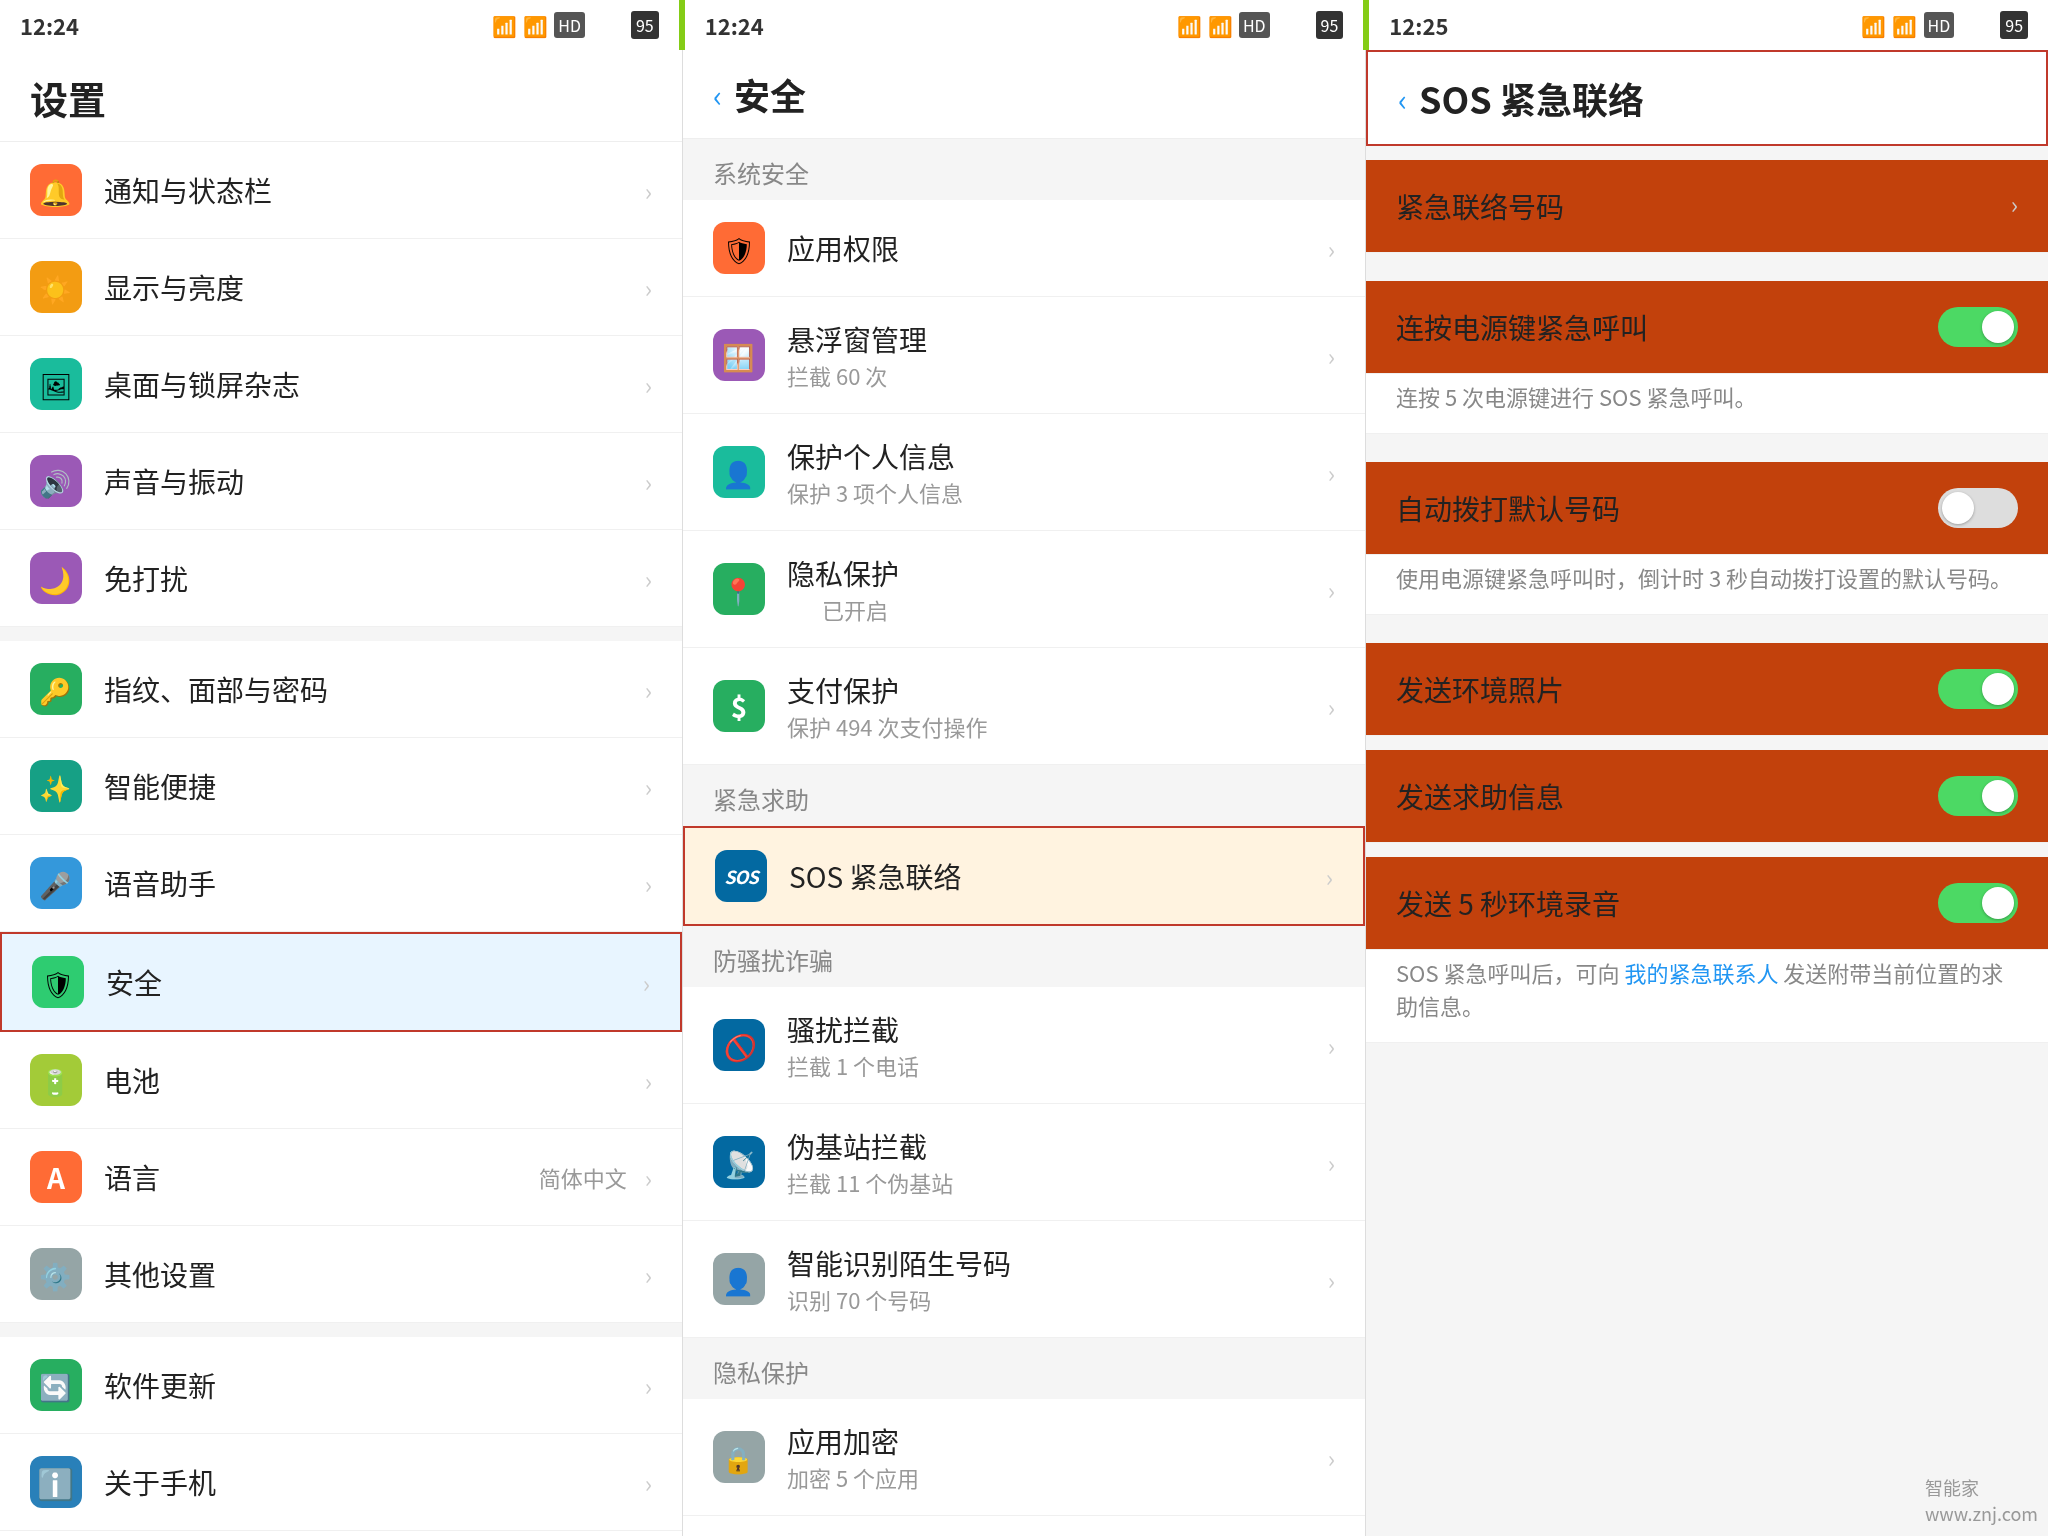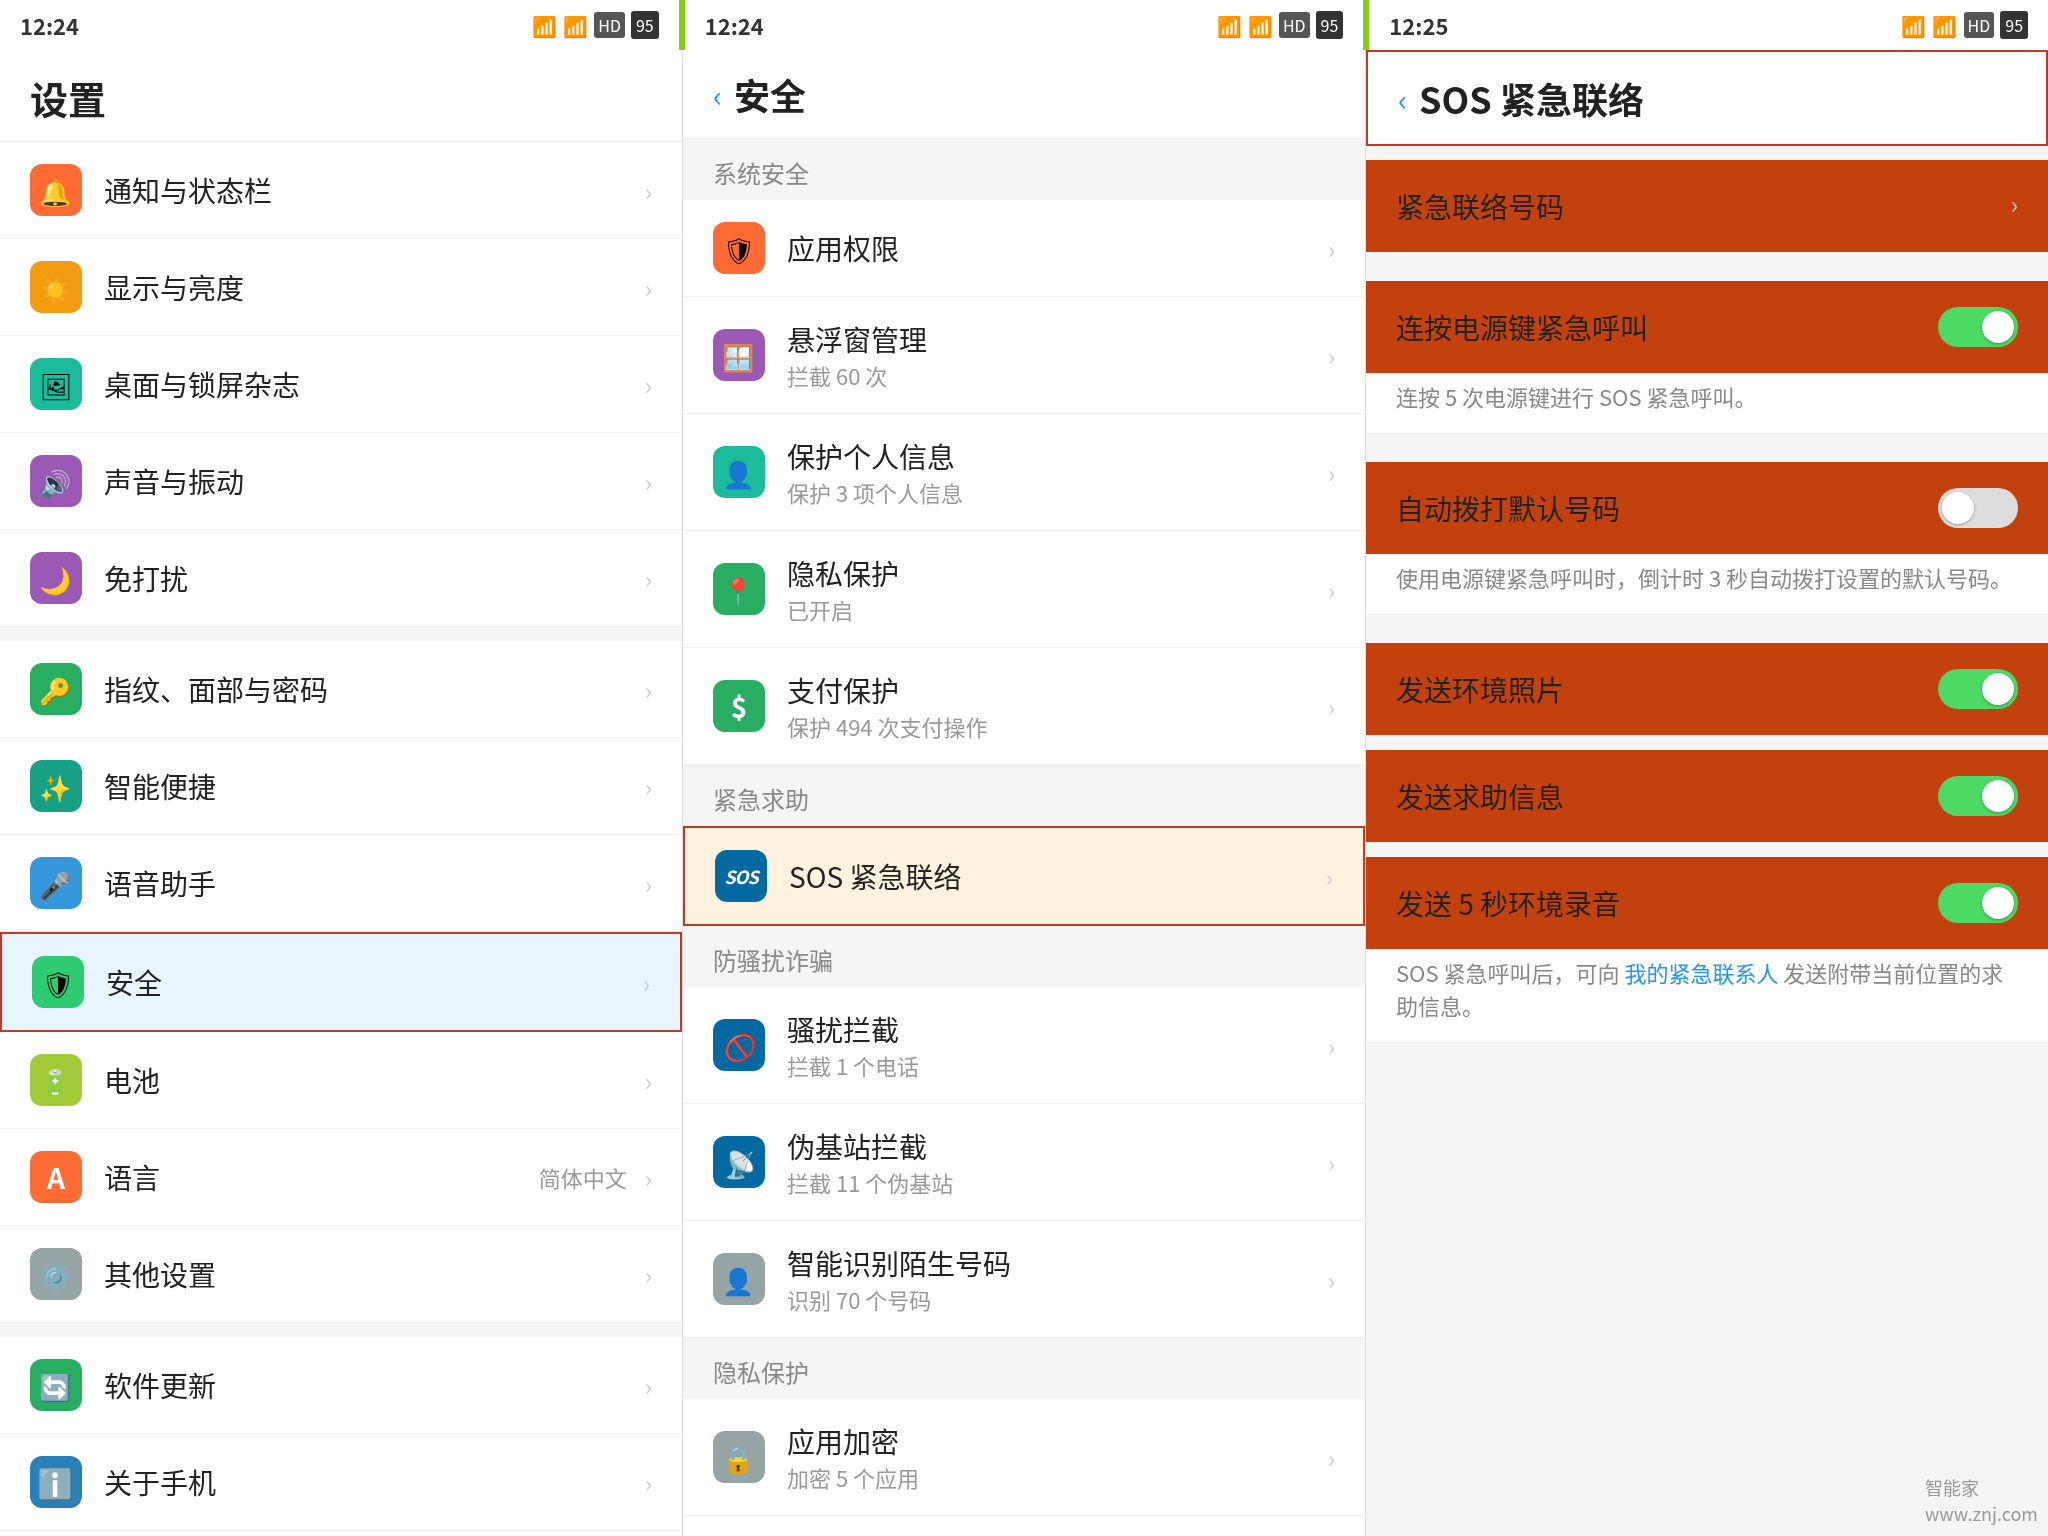--- a/index.html
+++ b/index.html
@@ -33,20 +33,21 @@
     }
     .status-bar-section:last-child { border-right: none; }
     .status-time { font-weight: 600; font-size: 22px; }
     .status-icons { display: flex; align-items: center; gap: 6px; font-size: 20px; }
     .battery-badge {
       background: #333;
       border-radius: 3px;
       padding: 2px 5px;
       font-size: 16px;
       color: #fff;
+      margin-left: 40px;
     }
 
     
     .main-layout {
       display: flex;
       flex: 1;
       overflow: hidden;
     }
 
     
@@ -361,21 +362,21 @@
         <div style="flex:1;">
           <div class="settings-label">保护个人信息</div>
           <div style="font-size:22px;color:#999;">保护 3 项个人信息</div>
         </div>
         <span class="chevron">›</span>
       </div>
       <div class="settings-item">
         <div class="settings-icon ic-green">📍</div>
         <div style="flex:1;">
           <div class="settings-label">隐私保护</div>
-          <div style="font-size:22px;color:#999;">已开启</div>
+          <div style="font-size:22px;color:#999;margin-left:35px;">已开启</div>
         </div>
         <span class="chevron">›</span>
       </div>
       <div class="settings-item">
         <div class="settings-icon ic-green" style="font-size:28px;font-weight:700;color:#fff;">$</div>
         <div style="flex:1;">
           <div class="settings-label">支付保护</div>
           <div style="font-size:22px;color:#999;">保护 494 次支付操作</div>
         </div>
         <span class="chevron">›</span>

